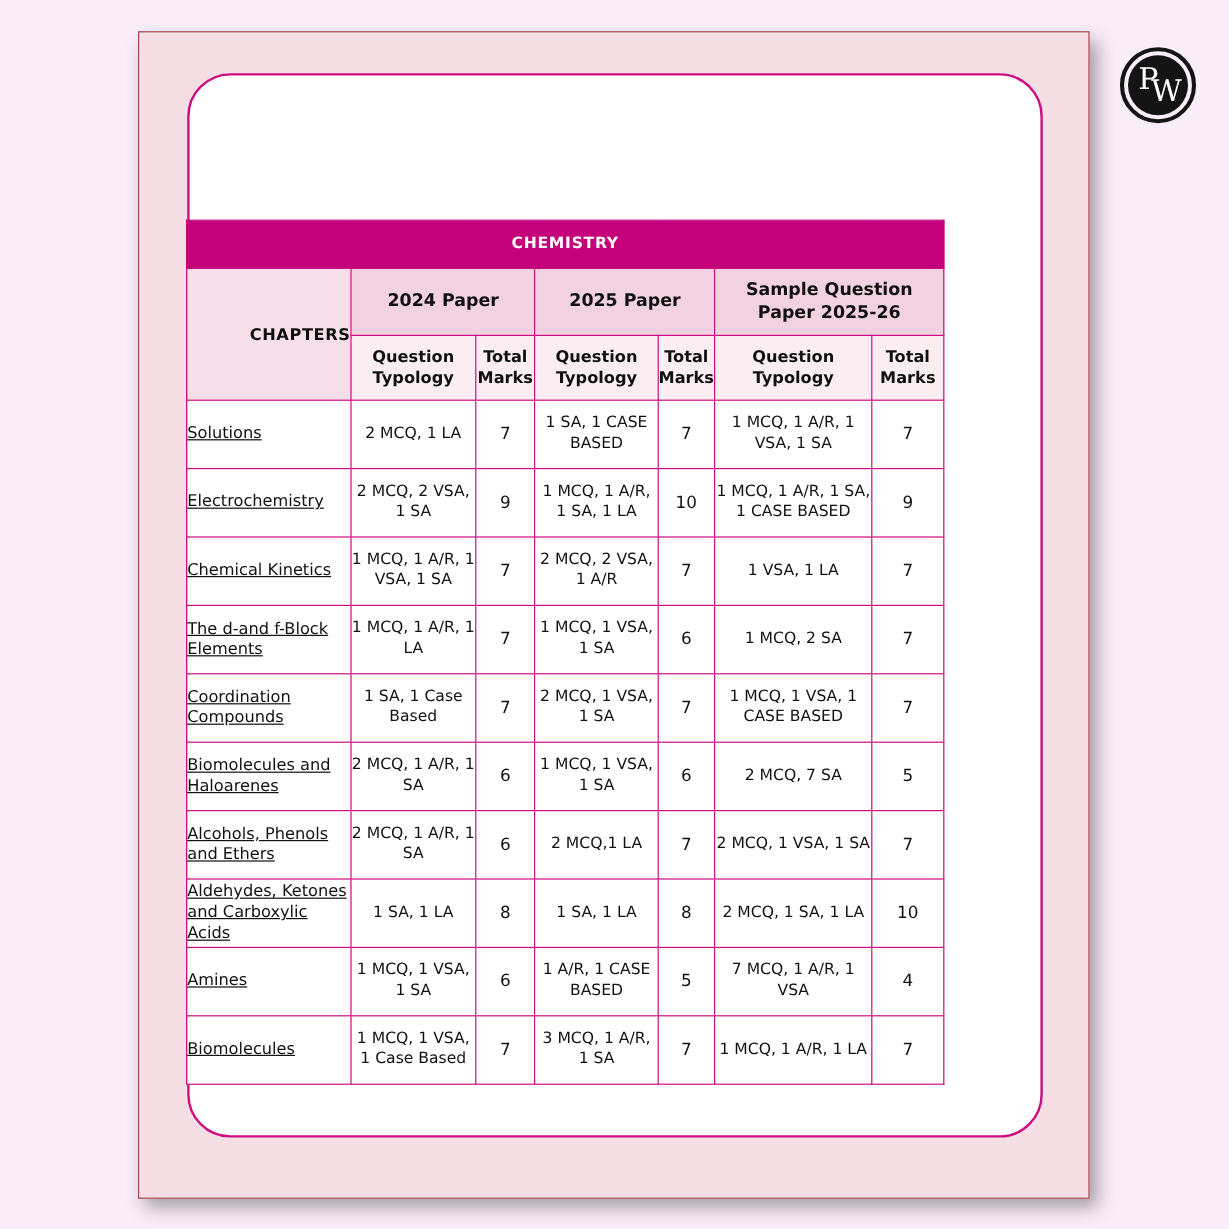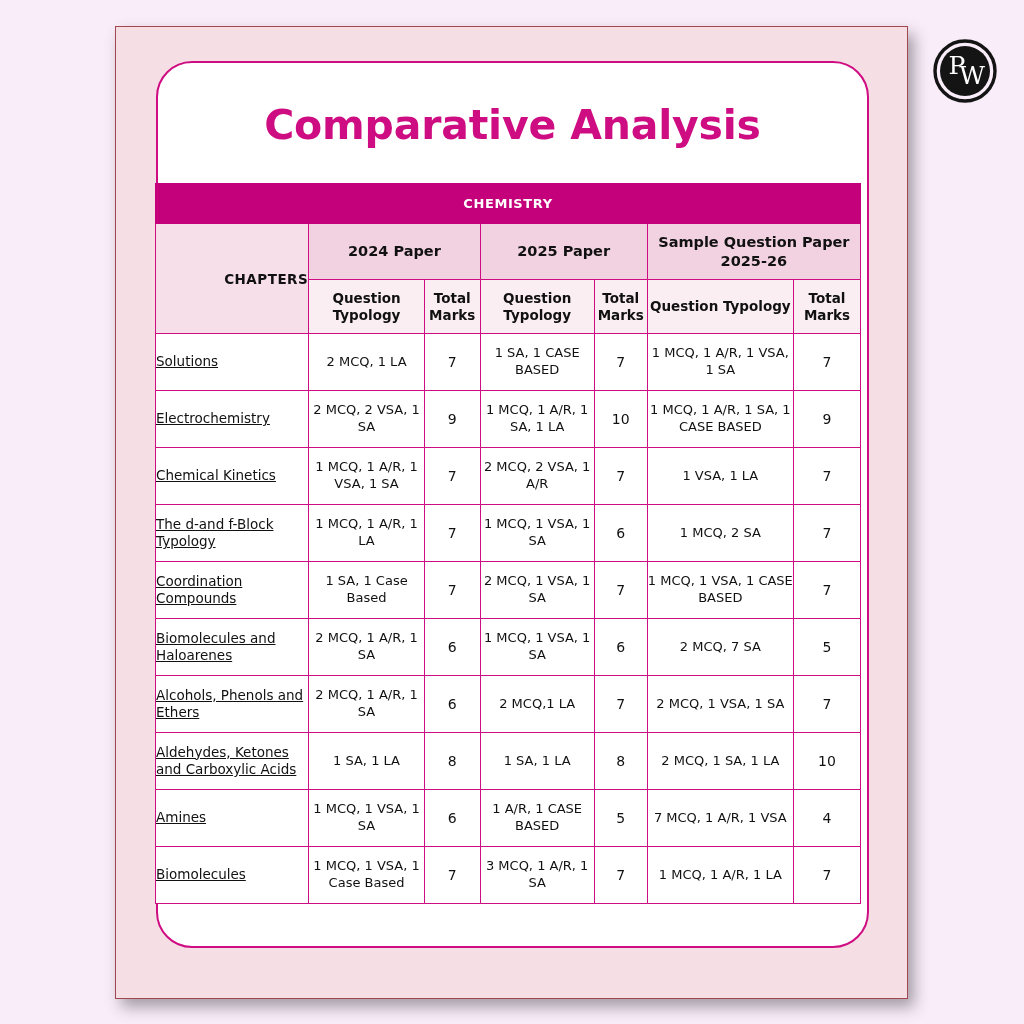--- a/index.html
+++ b/index.html
@@ -72,21 +72,21 @@
 
   
   .table-wrap {
     position: absolute;
     left: 155px;
     top: 183px;
     width: 706px;
   }
   table.cmp {
     border-collapse: collapse;
-    width: 706px;
+    width: 632px;
     table-layout: fixed;
   }
   table.cmp td, table.cmp th {
     border: 1.4px solid #cf0d82;
     padding: 0;
     box-sizing: border-box;
   }
 
   .subject-band {
     background: #c4007a;
@@ -172,21 +172,20 @@
 
   <div class="logo">
     <svg width="66" height="66" viewBox="0 0 66 66">
       <circle cx="33" cy="33" r="30" fill="none" stroke="#141414" stroke-width="3.4"></circle>
       <circle cx="33" cy="33" r="25" fill="#141414"></circle>
       <text x="25" y="36" font-family="DejaVu Serif, serif" font-size="25" fill="#ffffff" text-anchor="middle">P</text>
       <text x="40" y="46" font-family="DejaVu Serif, serif" font-size="25" fill="#ffffff" text-anchor="middle">W</text>
     </svg>
   </div>
 
-  <div class="title">Comparative Analysis</div>
 
   <div class="table-wrap">
     <table class="cmp">
       <colgroup>
         <col style="width:110px">
         <col style="width:83px">
         <col style="width:40px">
         <col style="width:82px">
         <col style="width:38px">
         <col style="width:105px">
@@ -234,21 +233,21 @@
         <tr class="data-row">
           <td class="cell-chapter">Chemical Kinetics</td>
           <td class="cell-typ">1 MCQ, 1 A/R, 1 VSA, 1 SA</td>
           <td class="cell-marks">7</td>
           <td class="cell-typ">2 MCQ, 2 VSA, 1 A/R</td>
           <td class="cell-marks">7</td>
           <td class="cell-typ-wide">1 VSA, 1 LA</td>
           <td class="cell-marks">7</td>
         </tr>
         <tr class="data-row">
-          <td class="cell-chapter">The d-and f-Block Typology</td>
+          <td class="cell-chapter">The d-and f-Block Elements</td>
           <td class="cell-typ">1 MCQ, 1 A/R, 1 LA</td>
           <td class="cell-marks">7</td>
           <td class="cell-typ">1 MCQ, 1 VSA, 1 SA</td>
           <td class="cell-marks">6</td>
           <td class="cell-typ-wide">1 MCQ, 2 SA</td>
           <td class="cell-marks">7</td>
         </tr>
         <tr class="data-row">
           <td class="cell-chapter">Coordination Compounds</td>
           <td class="cell-typ">1 SA, 1 Case Based</td>

